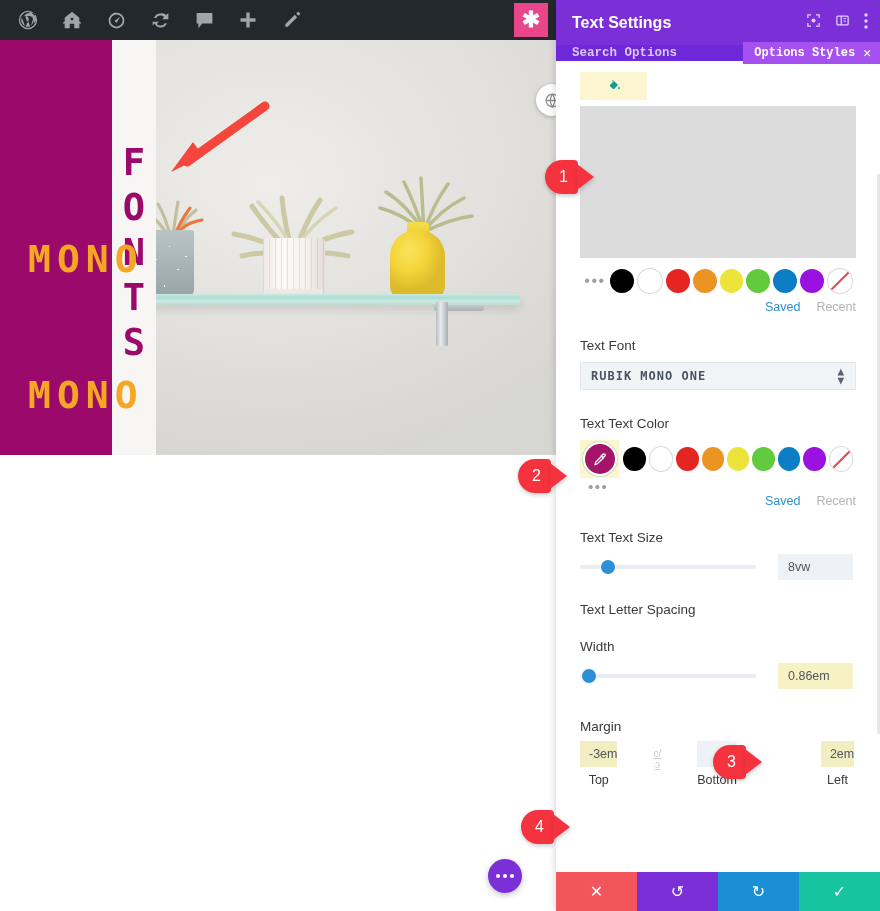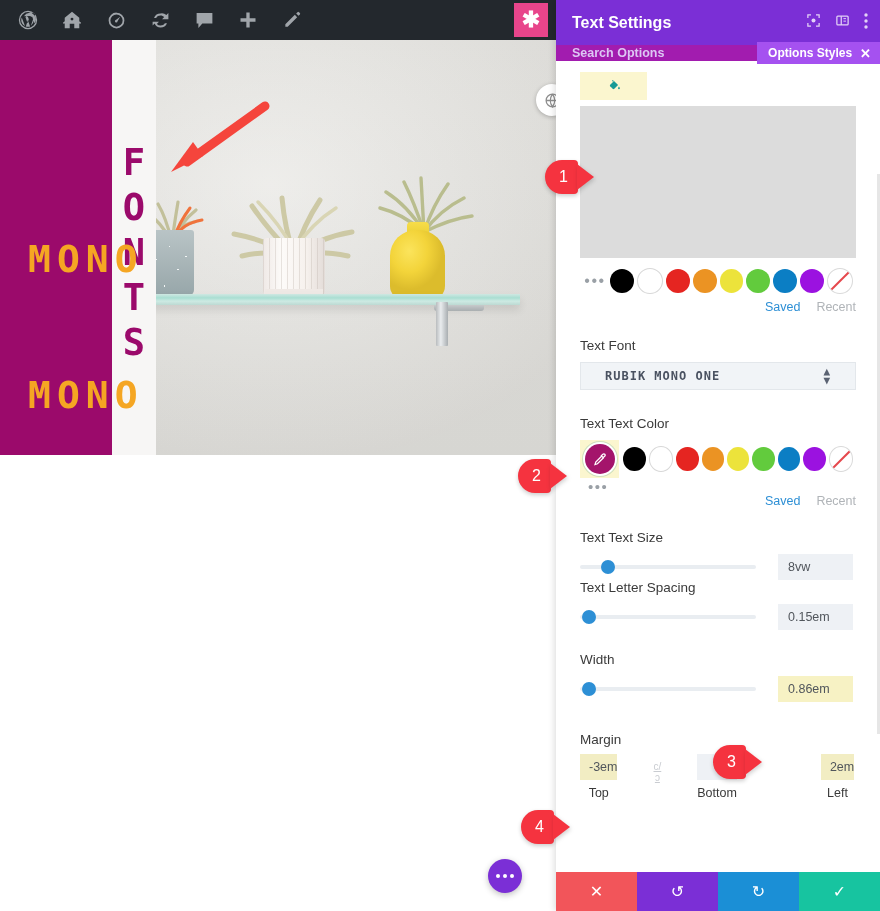--- a/index.html
+++ b/index.html
@@ -137,21 +137,21 @@
     background:#ffffff;overflow:hidden;
     box-shadow:-2px 0 6px rgba(0,0,0,.12);
   }
   #panel-header{
     height:45px;background:#7b2fd6;display:flex;align-items:center;
     padding:0 12px 0 16px;
   }
   #panel-title{color:#fff;font-size:16px;font-weight:700;}
   #panel-header .hdr-icons{margin-left:auto;display:flex;align-items:center;gap:14px;color:#e3d2f6;}
   #panel-search{
-    height:16px;background:#a21caf;display:flex;align-items:center;padding:0 0 0 16px;
+    height:16px;background:#6d28d9;display:flex;align-items:center;padding:0 0 0 16px;font-family:Liberation Mono, monospace;
   }
   #panel-search .ph{color:#dcc7f4;font-size:12.5px;font-weight:700;}
   #mod-badge{
     margin-left:auto;height:22px;background:#a551f0;color:#fff;font-size:12px;font-weight:700;
     display:flex;align-items:center;gap:8px;padding:0 9px 0 11px;
   }
   #mod-badge .x{font-size:13px;font-weight:700;}
 
   #panel-body{position:absolute;left:0;top:78px;width:324px;height:794px;background:#fff;}
 
@@ -198,21 +198,21 @@
   }
   .eyedrop{
     width:30px;height:30px;border-radius:50%;background:#a4146b;
     display:flex;align-items:center;justify-content:center;color:#fff;
     box-shadow:0 0 0 2px #fff, 0 0 0 3px #cfe0bb;
   }
 
   
   .select{
     height:26px;background:#f1f4f7;border:1px solid #e3e7eb;display:flex;align-items:center;
-    padding:0 24px;font-family:"DejaVu Sans Mono","Liberation Mono",monospace;
+    padding:0 10px;font-family:"DejaVu Sans Mono","Liberation Mono",monospace;
     font-weight:700;font-size:12px;color:#4a5261;letter-spacing:1px;
   }
   .select .arrows{margin-left:auto;color:#5a6272;font-size:11px;line-height:9px;text-align:center;}
 
   
   .slider-row{display:flex;align-items:center;gap:0;}
   .track{
     position:relative;flex:0 0 176px;height:4px;background:#e9edf1;border-radius:2px;margin-right:22px;
   }
   .knob{
@@ -505,28 +505,22 @@
     <div class="section" style="margin-top:22px">
       <div class="label">Text Text Size</div>
       <div class="slider-row">
         <div class="track">
           <div class="knob" style="left:12%"></div>
         </div>
         <div class="val">8vw</div>
       </div>
     </div>
 
-    <div class="section" style="">
+    <div class="section" style="margin-top:22px">
       <div class="label">Text Letter Spacing</div>
-      <div class="slider-row">
-        <div class="track">
-          <div class="knob" style="left:1%"></div>
-        </div>
-        <div class="val">0.15em</div>
-      </div>
     </div>
 
     <div class="section" style="margin-top:22px">
     </div>
 
     <div class="section" style="margin-top:22px">
       <div class="label">Width</div>
       <div class="slider-row">
         <div class="track">
           <div class="knob" style="left:1%"></div>

